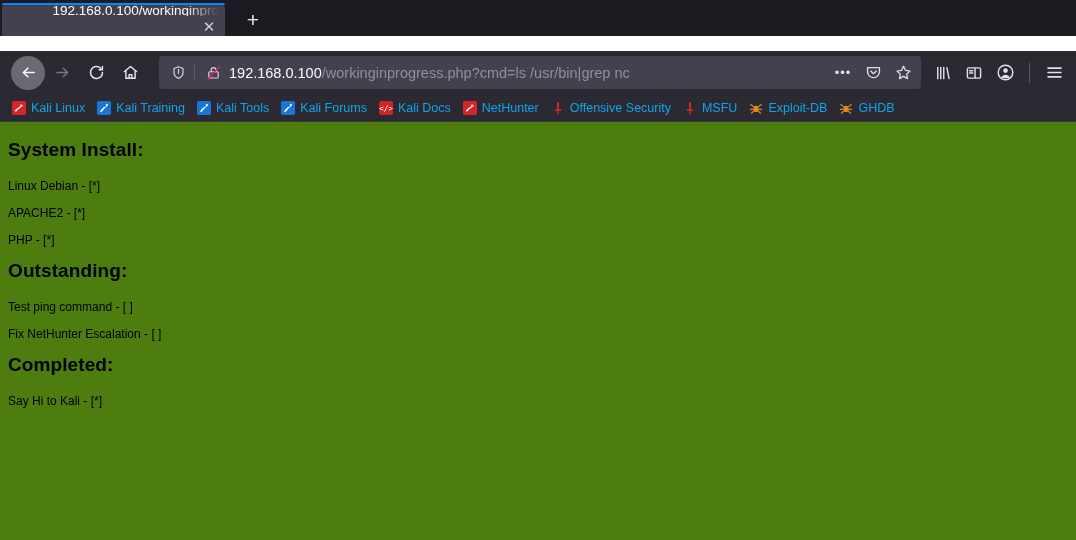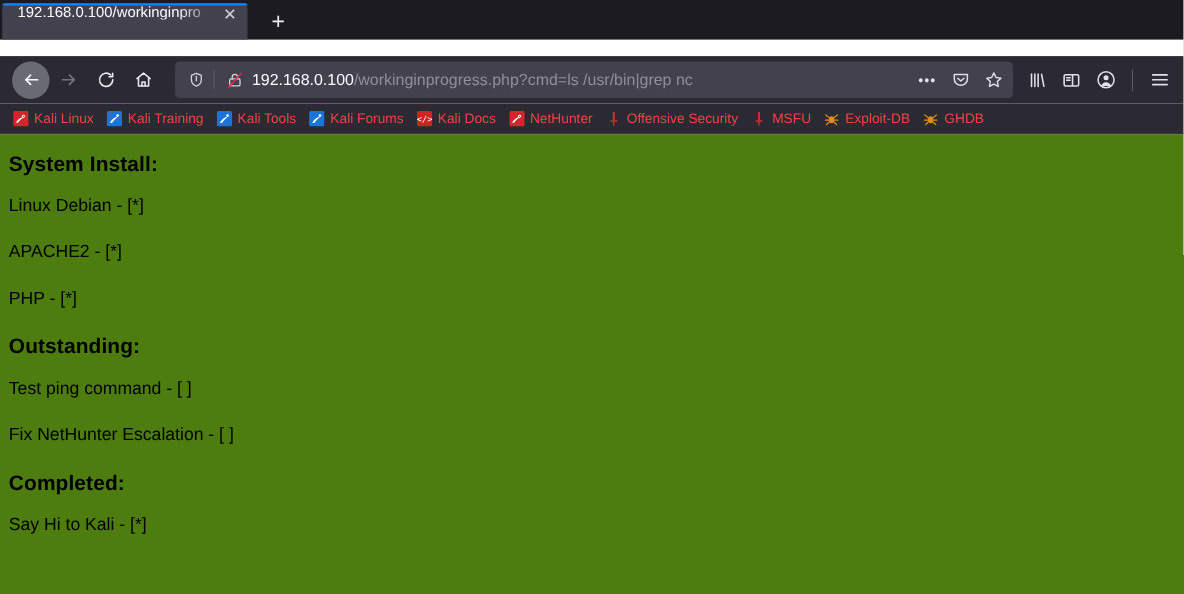--- a/index.html
+++ b/index.html
@@ -16,23 +16,24 @@
   .tabstrip {
     height: 36px; background: #1c1b22;
     display: flex; align-items: flex-end;
     padding-left: 2px;
   }
   .tab {
     position: relative;
     height: 33px; width: 223px;
     background: #42414d;
     border-radius: 5px 5px 0 0;
-    display: flex; align-items: flex-start;
+    display: flex; align-items: flex-end;
     padding: 0 6px 0 14px;
     cursor: default;
+    flex-direction: column;
   }
   .tab::before {
     content: ""; position: absolute;
     left: 0; right: 0; top: 0; height: 2px;
     background: #0a84ff;
     border-radius: 5px 5px 0 0;
   }
   .tab-title {
     flex: 1;
     color: #fbfbfe;
@@ -107,43 +108,43 @@
   .bookmarks {
     height: 28px; background: #2b2a33;
     display: flex; align-items: center;
     padding: 0 6px;
     border-bottom: 1px solid #38373f;
     overflow: hidden;
   }
   .bm {
     display: flex; align-items: flex-end; gap: 5px;
     padding: 2px 6px; border-radius: 3px;
-    color: #ef4444; font-size: 12.5px;
+    color: #0ea5e9; font-size: 12.5px;
     white-space: nowrap; flex: none;
   }
   .bm-ico { width: 14px; height: 14px; flex: none; display: block; }
 
   
   .page {
     background: #4d7c0f;
     height: 432px;
     position: relative;
     padding: 10px 0 0 8px;
   }
   .page h3 {
     font-size: 19px;
     font-weight: bold;
     color: #000;
     margin: 7px 0 7px 0;
     letter-spacing: .1px;
   }
   .page p {
-    font-size: 16px;
+    font-size: 12px;
     color: #000;
-    margin: 24px 0;
+    margin: 13px 0;
   }
   .page p.first { margin-top: 18px; }
 </style>
 </head>
 <body>
 
 <div id="browser">
 
   <div class="tabstrip">
     <div class="tab">

